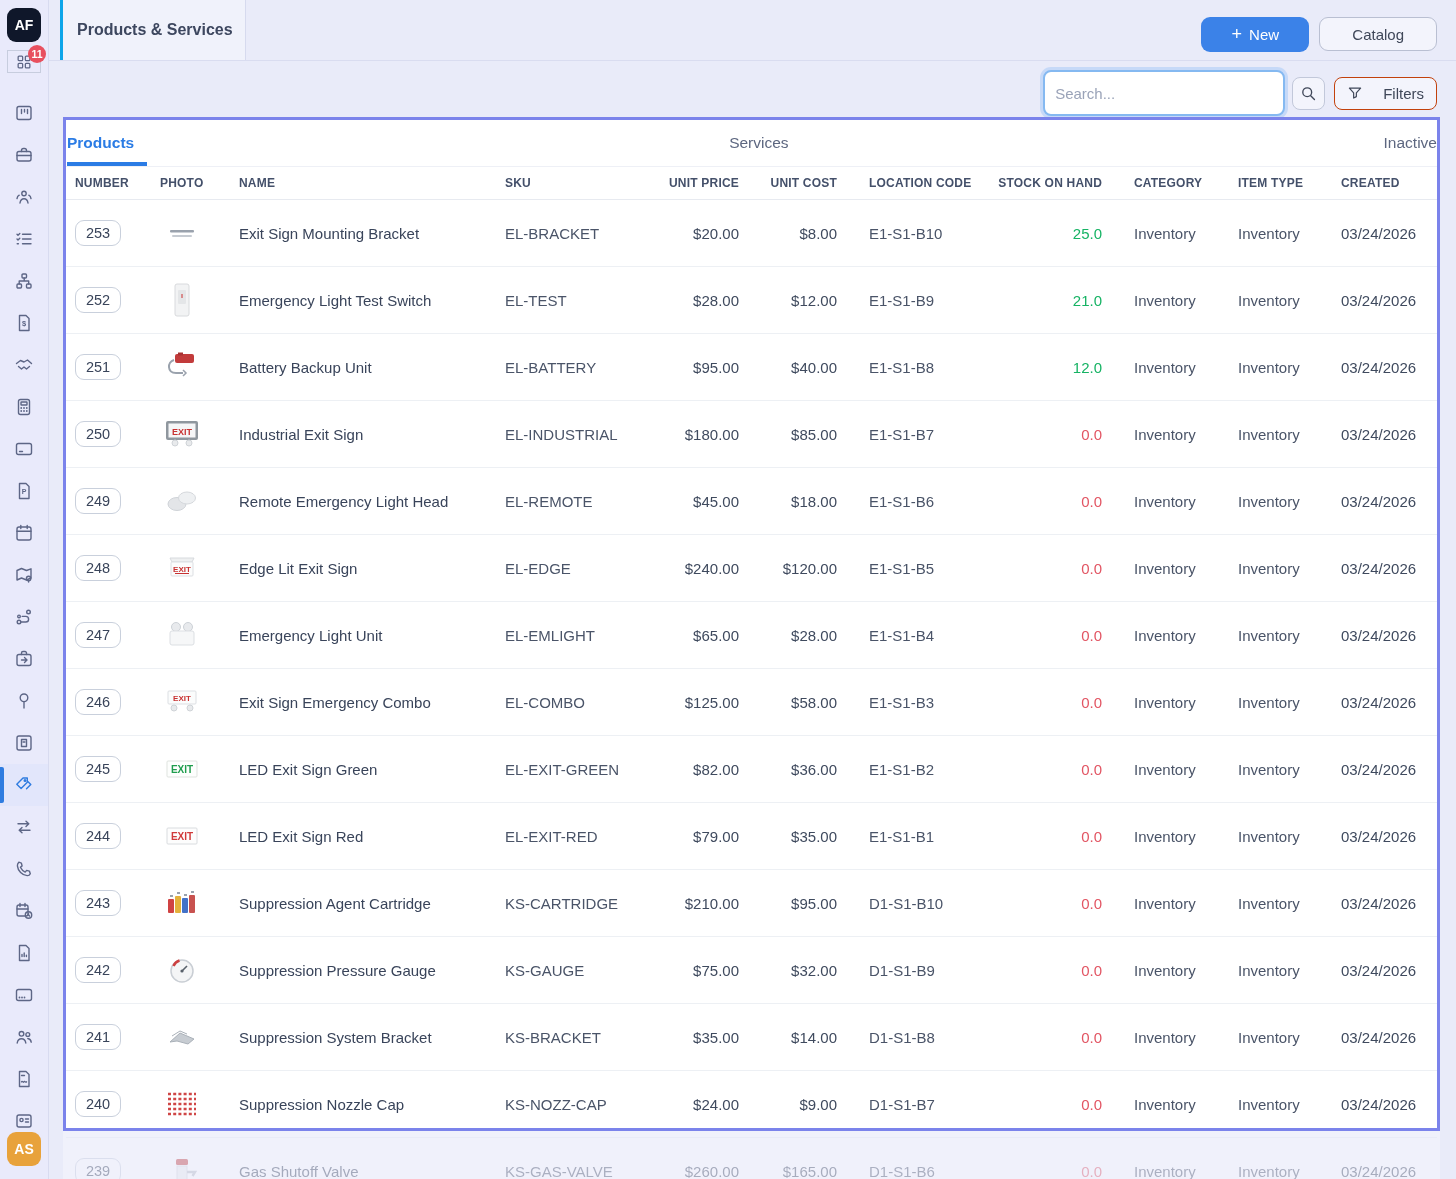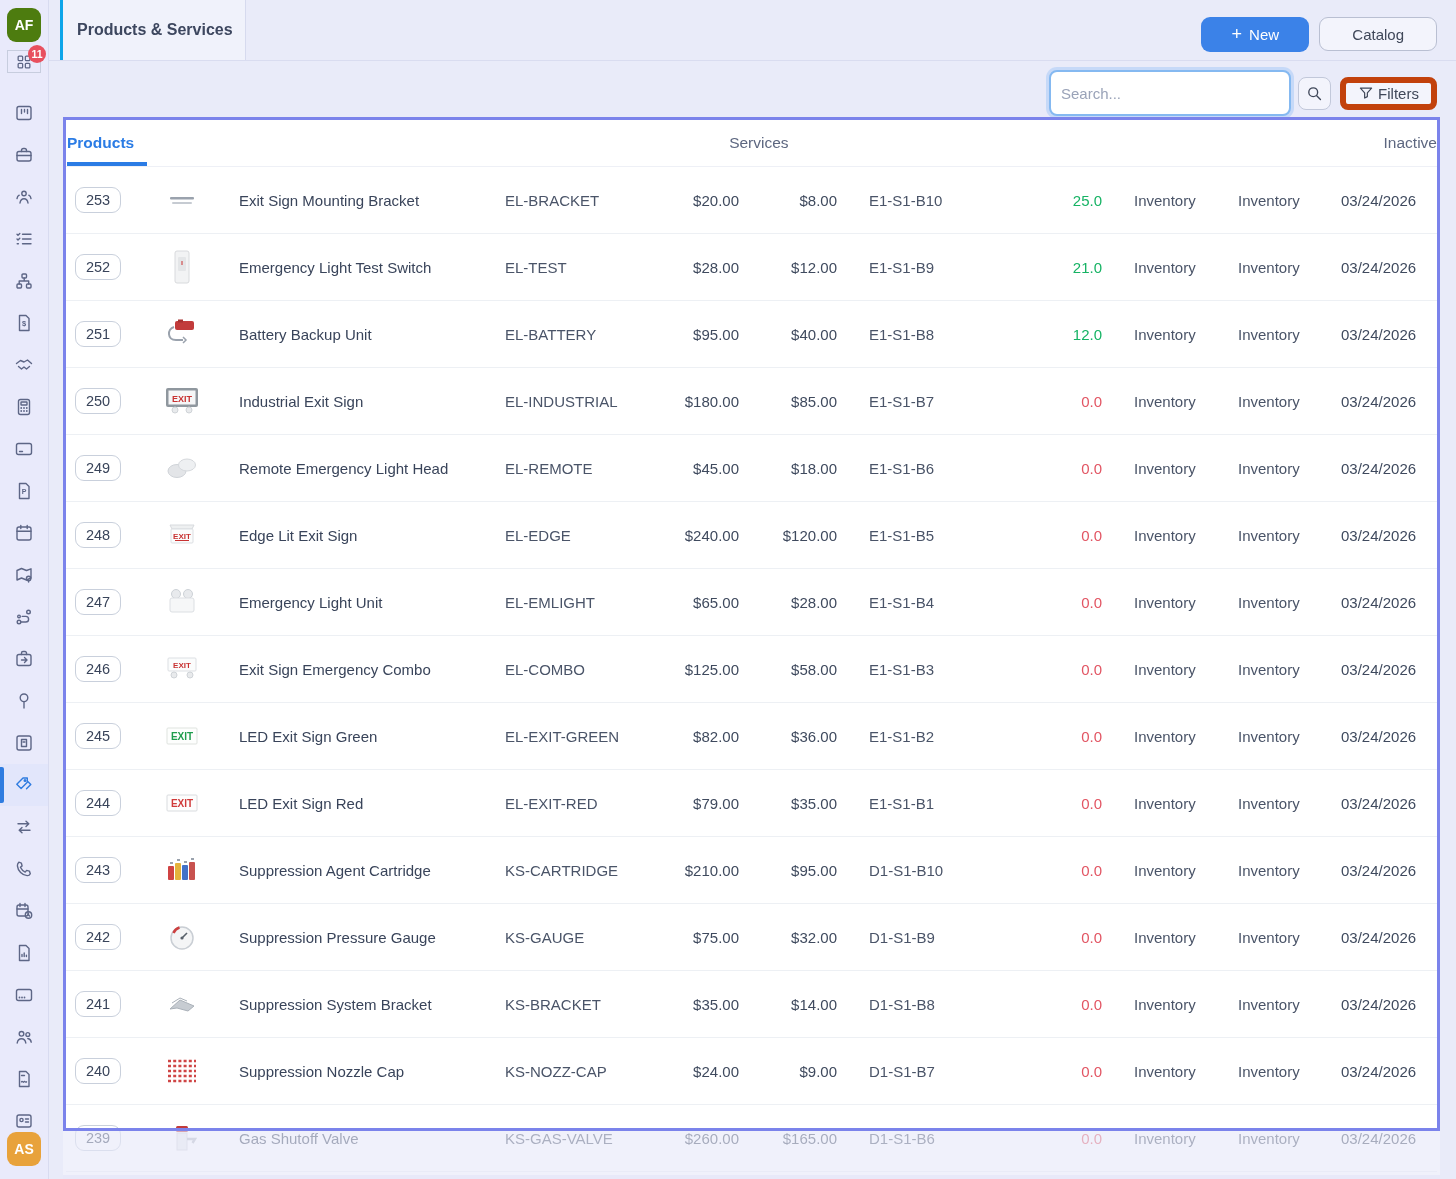--- a/index.html
+++ b/index.html
@@ -1,20 +1,20 @@
 <!DOCTYPE html>
 <html><head>
 <meta charset="utf-8">
 <style>
   html,body{margin:0;padding:0;background:#e9ebf9;font-family:"Liberation Sans",sans-serif;}
   .app{position:relative;width:1456px;height:1179px;overflow:hidden;background:#e9ebf9;}
 
   
   .sidebar{position:absolute;left:0;top:0;width:48px;height:100%;background:#e9eafb;border-right:1px solid #d8dbf0;z-index:10;}
-  .ws-avatar{position:absolute;left:7px;top:8px;width:34px;height:34px;border-radius:9px;background:#4d7c0f;color:#fff;
+  .ws-avatar{position:absolute;left:7px;top:8px;width:34px;height:34px;border-radius:9px;background:#0f172a;color:#fff;
     font-size:14px;font-weight:700;display:flex;align-items:center;justify-content:center;cursor:pointer;}
   .apps-btn{position:absolute;left:7px;top:50px;width:34px;height:23px;border-radius:0;border:1px solid #c7cdde;background:transparent;
     display:flex;align-items:center;justify-content:center;color:#5d6686;cursor:pointer;padding:4px;}
   .apps-btn svg{width:18px;height:18px;}
   .badge{position:absolute;top:-6px;right:-6px;min-width:18px;height:18px;border-radius:9px;background:#e8505f;color:#fff;
     font-size:10.5px;font-weight:700;display:flex;align-items:center;justify-content:center;padding:0 3px;box-sizing:border-box;}
   .nav{position:absolute;left:0;top:92px;width:48px;}
   .nav-item{position:relative;width:48px;height:42px;display:flex;align-items:center;justify-content:center;color:#5d6686;cursor:pointer;}
   .nav-item svg{width:20px;height:20px;}
   .nav-item.active{background:#e2e6fb;color:#2f7ce0;}
@@ -35,22 +35,22 @@
     color:#3f4759;font-size:15px;font-family:inherit;cursor:pointer;padding:0 32px;}
 
   .searchrow{position:absolute;left:48px;right:0;top:60px;height:57px;}
   .search-group{position:absolute;right:19px;top:10px;display:flex;align-items:center;}
   .search{width:242px;height:46px;box-sizing:border-box;border:2px solid #85b9f1;border-radius:8px;background:#fff;
     padding:0 10px;font-size:15px;font-family:inherit;color:#3f4a5e;outline:none;box-shadow:0 0 0 3px rgba(134,183,245,.35);}
   .search::placeholder{color:#9aa3b8;}
   .icon-btn{width:33px;height:33px;margin-left:7px;border:1px solid #c2c8da;border-radius:8px;background:rgba(255,255,255,.45);
     color:#3f4759;display:flex;align-items:center;justify-content:center;cursor:pointer;padding:0;}
   .icon-btn svg{width:17px;height:17px;}
-  .btn-filters{height:33px;margin-left:9px;min-width:97px;border:6px solid #c2410c;border-radius:8px;background:rgba(255,255,255,.45);
-    color:#3f4759;font-size:15px;font-family:inherit;display:flex;align-items:center;justify-content:center;gap:4px;cursor:pointer;padding:0 12px;}
+  .btn-filters{height:33px;margin-left:9px;min-width:97px;border:1px solid #c2410c;border-radius:8px;background:rgba(255,255,255,.45);
+    color:#3f4759;font-size:15px;font-family:inherit;display:flex;align-items:center;justify-content:center;gap:20px;cursor:pointer;padding:0 12px;}
   .btn-filters svg{width:16px;height:16px;}
 
   
   .table-area{position:absolute;left:63px;top:117px;width:1377px;background:#fff;padding:3px;box-sizing:border-box;z-index:1;}
   .tabs{height:47px;display:flex;align-items:stretch;padding-left:1px;border-bottom:1px solid #eef0f6;box-sizing:border-box;justify-content:space-between;}
   .tab{position:relative;display:flex;align-items:center;font-size:15.5px;font-weight:500;color:#5d6780;cursor:pointer;}
   .tab.active{color:#2b7ce5;font-weight:700;}
   .tab.active::after{content:"";position:absolute;left:0;right:-13px;bottom:0;height:4px;background:#2b7ce5;}
   .grid-row{display:grid;grid-template-columns:85px 79px 266px 149px 94px 98px 155px 110px 104px 103px 128px;align-items:center;}
   .thead{height:33px;border-bottom:1px solid #e7eaf0;box-sizing:border-box;}
@@ -292,20 +292,33 @@
       </button>
     </div>
   </div>
 
   <section class="table-area">
     <div class="tabs" id="tabs">
         <div class="tab active">Products</div>
         <div class="tab">Services</div>
         <div class="tab">Inactive</div>
       </div>
+    <div class="thead grid-row" id="thead">
+        <div class="cell pl9">NUMBER</div>
+        <div class="cell pl9">PHOTO</div>
+        <div class="cell pl9">NAME</div>
+        <div class="cell pl9">SKU</div>
+        <div class="cell ar">UNIT PRICE</div>
+        <div class="cell ar">UNIT COST</div>
+        <div class="cell pl32">LOCATION CODE</div>
+        <div class="cell ar">STOCK ON HAND</div>
+        <div class="cell pl32">CATEGORY</div>
+        <div class="cell pl32">ITEM TYPE</div>
+        <div class="cell pl32">CREATED</div>
+      </div>
     <div id="tbody">
         <div class="row grid-row">
           <div class="cell "><span class="num-pill">253</span></div>
           <div class="cell ">
             <span class="photo-box">
               <svg width="40" height="40" viewBox="0 0 40 40">
                 <rect x="8" y="17" width="24" height="2.5" rx="1" fill="#9aa2ad"></rect>
                 <rect x="10" y="22" width="20" height="2" rx="1" fill="#c6cbd2"></rect>
               </svg>
             </span>

